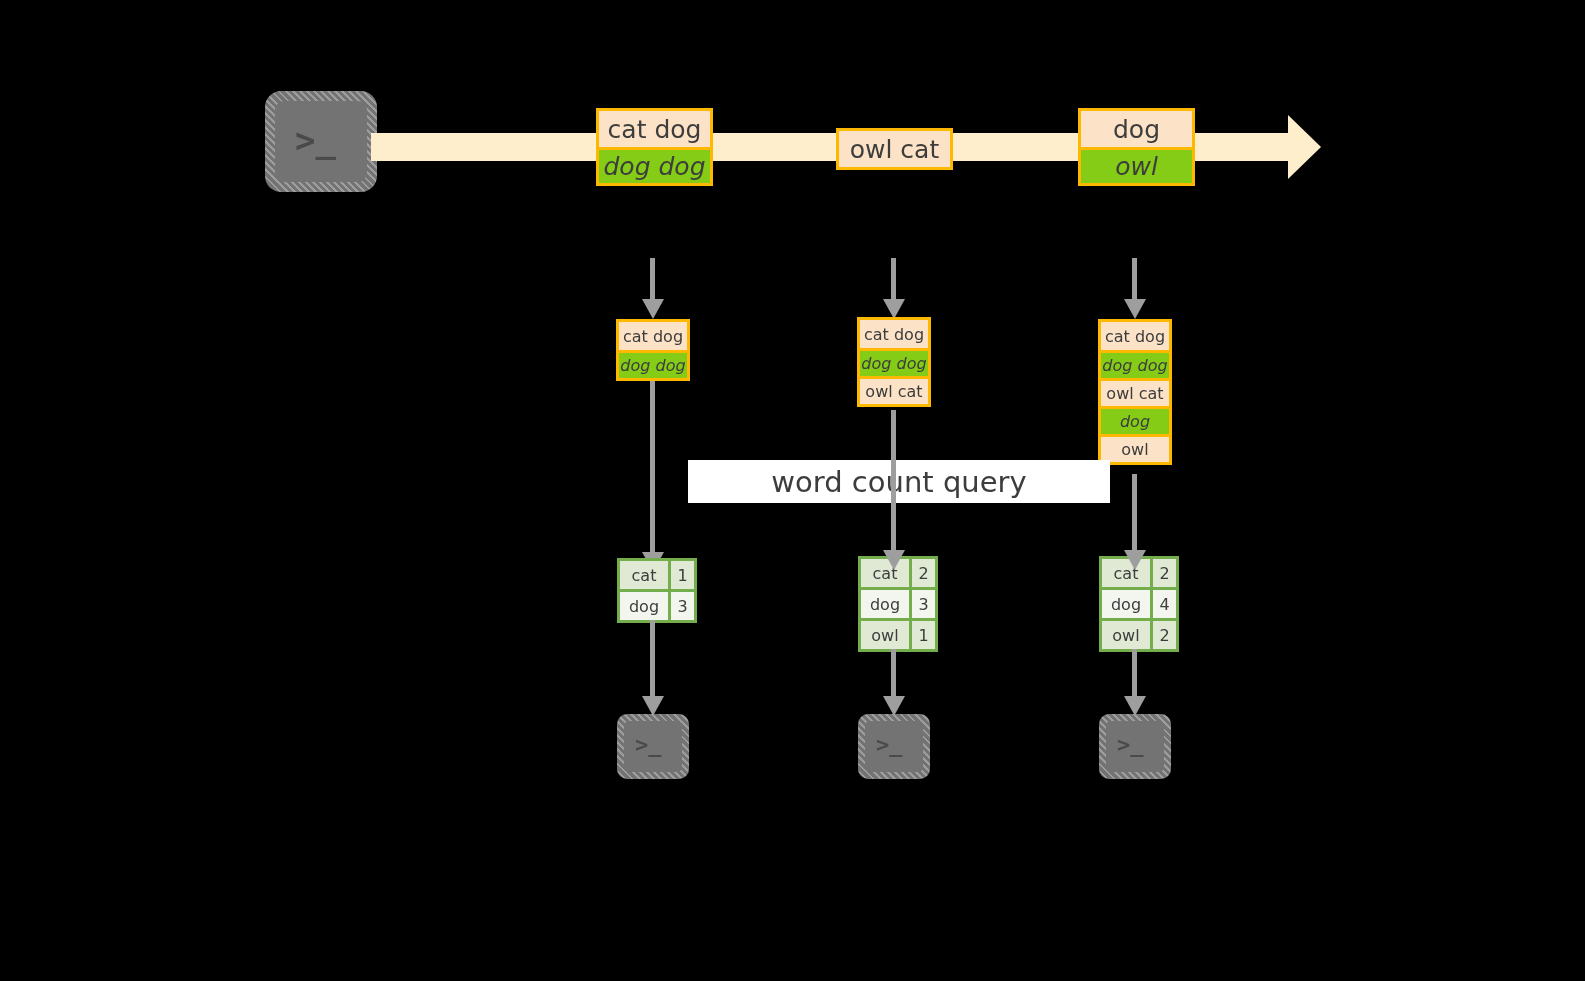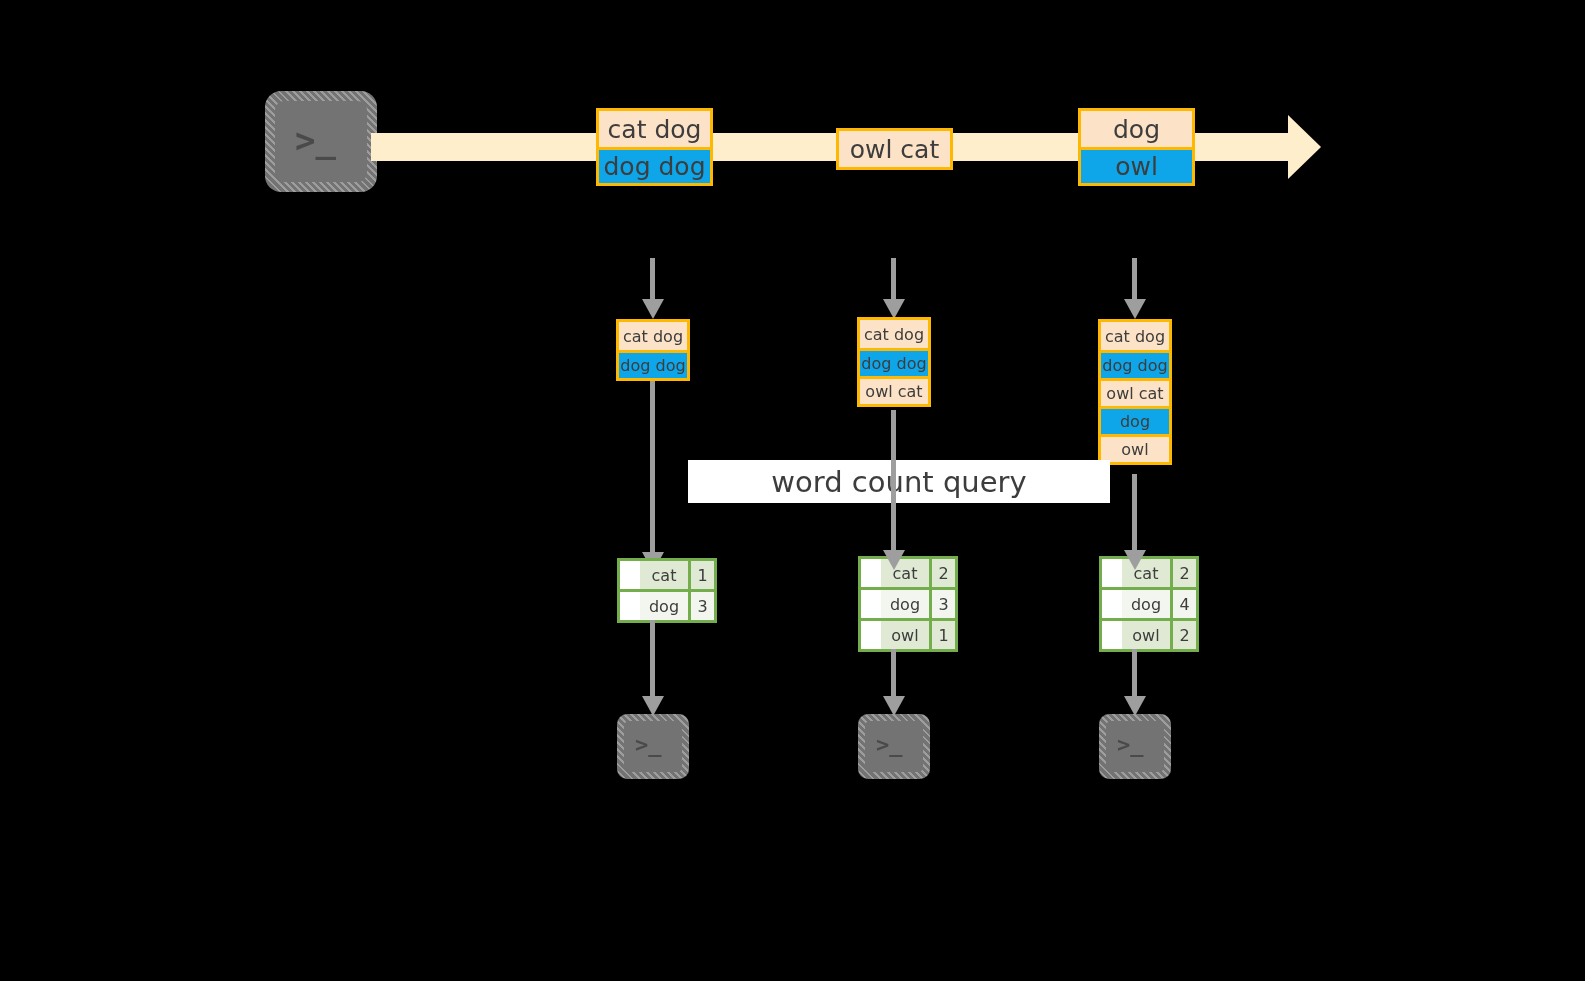--- a/index.html
+++ b/index.html
@@ -85,37 +85,36 @@
   }
   .obox .row {
     box-sizing: border-box;
     display: flex;
     align-items: center;
     justify-content: center;
     color: #3d3d3d;
     white-space: nowrap;
   }
   .obox .row.tint { background: #fce2c6; }
-  .obox .row.plain { background: #0ea5e9; }
+  .obox .row.plain { background: #84cc16; font-style: italic; }
   .obox .row + .row { border-top: 3px solid #ffb800; }
 
   .obox-big .row { height: 36px; font-size: 25px; }
   .obox-small .row { height: 28px; font-size: 16px; }
 
   
   .gtab {
     position: absolute;
     box-sizing: border-box;
     border: 3px solid #74ad4c;
     background: #ffffff;
   }
   .gtab .trow {
     display: flex;
     height: 28px;
-    padding-left: 20px;
   }
   .gtab .trow + .trow { border-top: 3px solid #74ad4c; }
   .gtab .tcell {
     box-sizing: border-box;
     display: flex;
     align-items: center;
     justify-content: center;
     font-size: 16px;
     color: #3d3d3d;
     white-space: nowrap;

